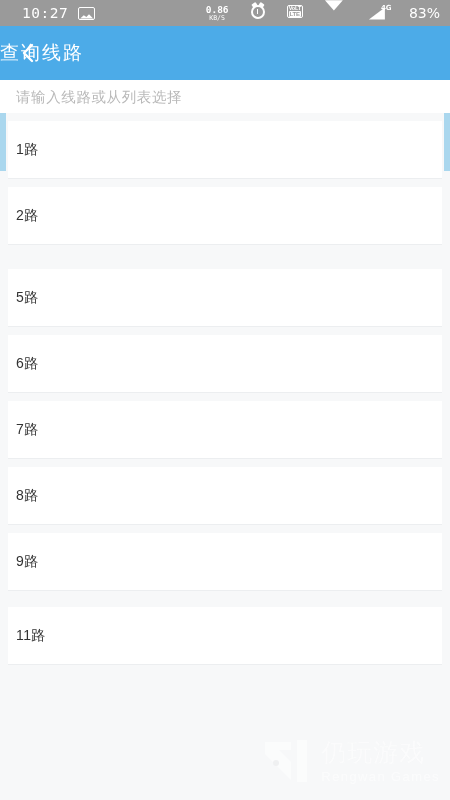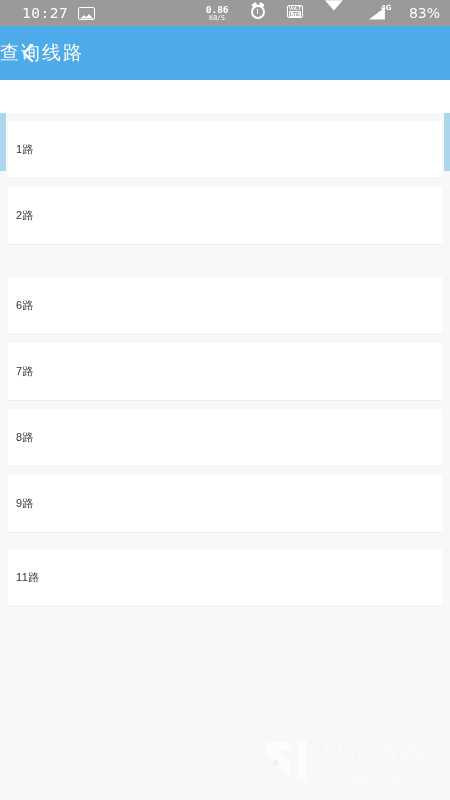--- a/index.html
+++ b/index.html
@@ -128,21 +128,21 @@
   }
   .row {
     height:58px; background:#ffffff;
     display:flex; align-items:center;
     padding-left:8px;
     border-bottom:1px solid #eceef0;
     position:relative;
     cursor:pointer;
   }
   .row .label {
-    font-size:11px; color:#333333; letter-spacing:.4px;text-align:right;
+    font-size:14px; color:#333333; letter-spacing:.4px;text-align:right;
   }
   
   .band { height:8px; background:#f7f8f9; }
 
   
   .accent-left {
     position:absolute; left:0; top:113px; width:6px; height:58px;
     background:#aad7ee;
   }
   
@@ -205,34 +205,40 @@
 
   <div class="header">
     <div class="back">
       <svg width="14" height="22" viewBox="0 0 14 22">
         <polyline points="11,3 3,11 11,19" fill="none" stroke="#ffffff" stroke-width="2.4" stroke-linecap="round" stroke-linejoin="round"></polyline>
       </svg>
     </div>
     <div class="title">查询线路</div>
   </div>
 
+  <div class="searchwrap">
+    <input class="search-input" type="text" placeholder="请输入线路或从列表选择" style="">
+  </div>
 
   <div class="listwrap">
     <div class="list" id="route-list">
         <div class="band"></div>
         <div class="row">
           <span class="label">1路</span>
         </div>
         <div class="band"></div>
         <div class="row">
           <span class="label">2路</span>
         </div>
         <div class="band"></div>
         <div class="band"></div>
         <div class="band"></div>
+        <div class="row">
+          <span class="label">5路</span>
+        </div>
         <div class="band"></div>
         <div class="row">
           <span class="label">6路</span>
         </div>
         <div class="band"></div>
         <div class="row">
           <span class="label">7路</span>
         </div>
         <div class="band"></div>
         <div class="row">

